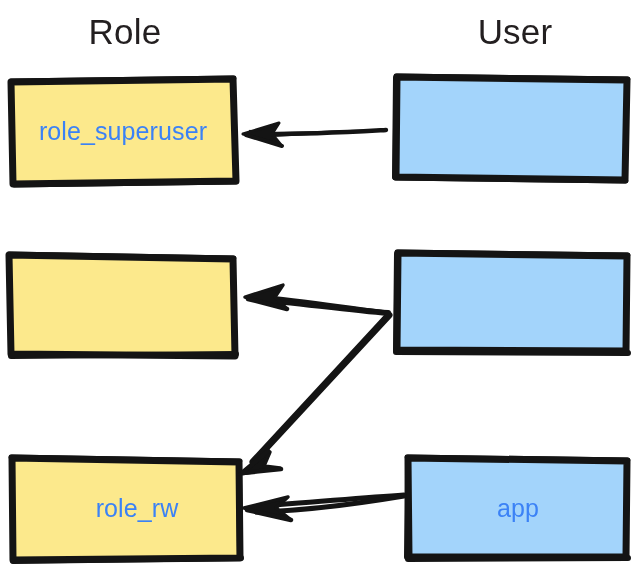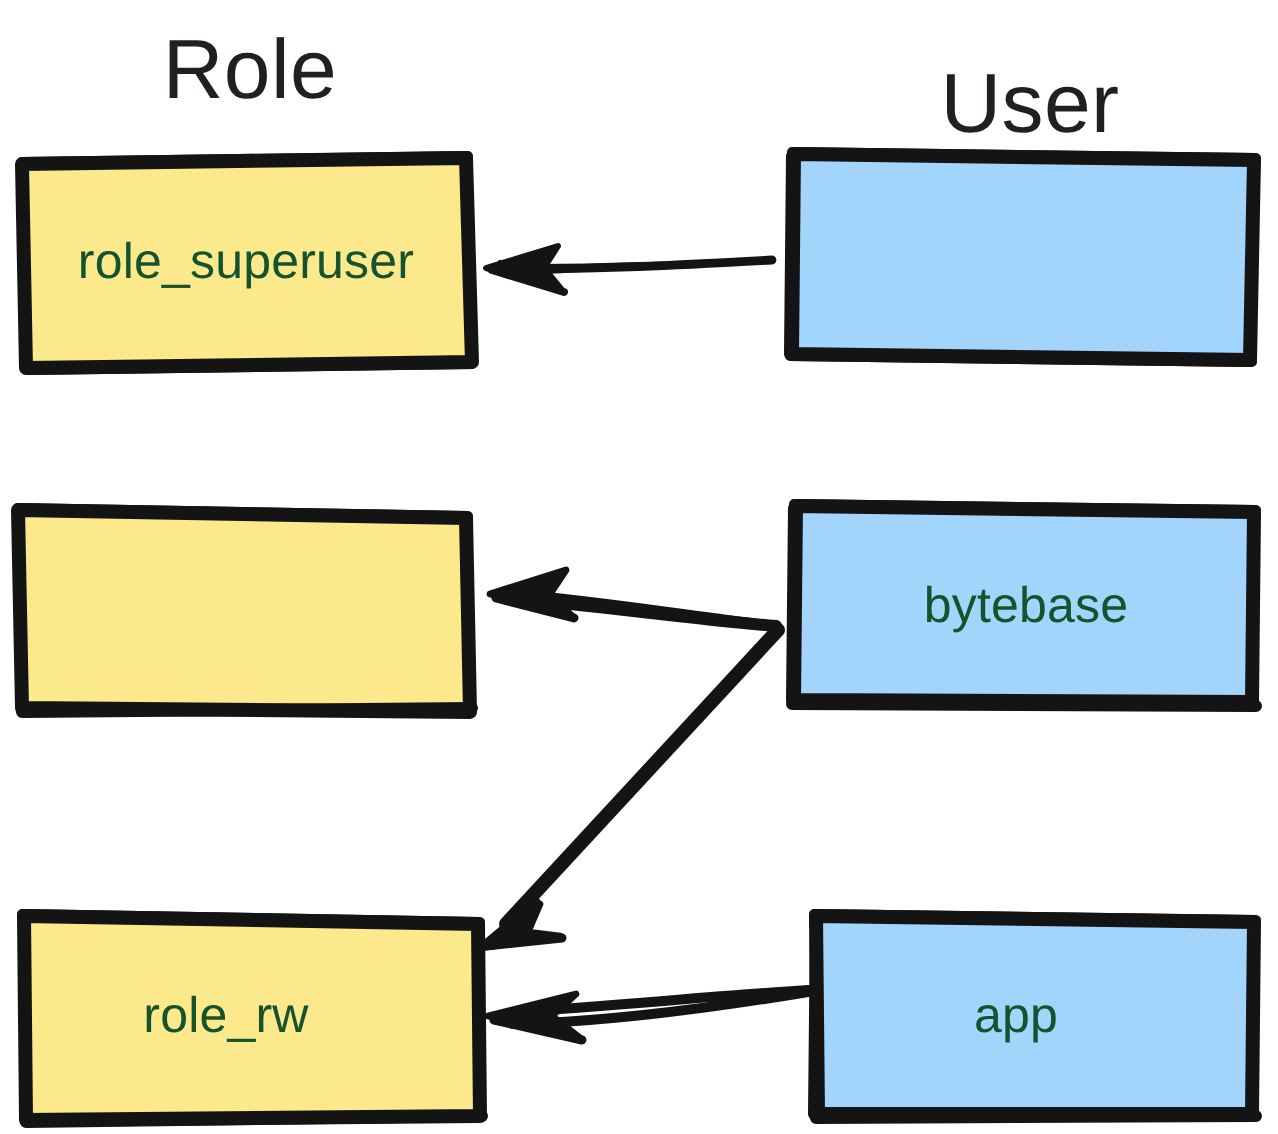--- a/index.html
+++ b/index.html
@@ -21,48 +21,48 @@
   #sketch-layer {
     position: absolute;
     left: 0;
     top: 0;
     width: 639px;
     height: 567px;
     pointer-events: none;
   }
   .col-header {
     position: absolute;
-    font-size: 42px;
+    font-size: 35px;
     line-height: 1;
     color: #231f20;
     font-weight: 400;
     letter-spacing: 0.2px;
     white-space: nowrap;
     text-align: center;
   }
   #header-role  { left: 0px;   top: 14px; width: 250px; }
-  #header-user  { left: 390px; top: 14px; width: 250px; margin-top: 17px; }
+  #header-user  { left: 390px; top: 14px; width: 250px; }
 
   .node-label {
     position: absolute;
     display: flex;
     align-items: center;
     justify-content: center;
-    color: #14532d;
+    color: #3b82f6;
     font-size: 25px;
     line-height: 1;
     white-space: nowrap;
     letter-spacing: 0.1px;
   }
   .node-role-superuser  { left: 12px;  top: 82px;  width: 222px; height: 98px; }
   .node-dba             { left: 398px; top: 78px;  width: 228px; height: 102px; }
   .node-role-migration  { left: 10px;  top: 256px; width: 224px; height: 100px; }
   .node-bytebase        { left: 399px; top: 254px; width: 228px; height: 98px; }
-  .node-role-rw         { left: 0;  top: 458px; width: 226px; height: 100px; }
-  .node-app             { left: 399px; top: 459px; width: 218px; height: 98px; }
+  .node-role-rw         { left: 24px;  top: 458px; width: 226px; height: 100px; }
+  .node-app             { left: 409px; top: 459px; width: 218px; height: 98px; }
 </style>
 </head>
 <body>
 
 <div id="diagram-canvas">
 
   <svg id="sketch-layer" viewBox="0 0 639 567" xmlns="http://www.w3.org/2000/svg">
 
     <g>
       <path d="M11,82 L233,79 L236,181 L13,184 Z" fill="#fce98c" stroke="#141414" stroke-width="7" stroke-linejoin="round" stroke-linecap="round"></path>
@@ -142,17 +142,16 @@
 
   <div class="col-header" id="header-role">Role</div>
   <div class="col-header" id="header-user">User</div>
 
   <div class="node-label node-role-superuser">role_superuser</div>
 
 
   <div class="node-label node-role-rw">role_rw</div>
 
 
-  <div class="node-label node-bytebase">bytebase</div>
 
   <div class="node-label node-app">app</div>
 
 </div>
 
 </body></html>

